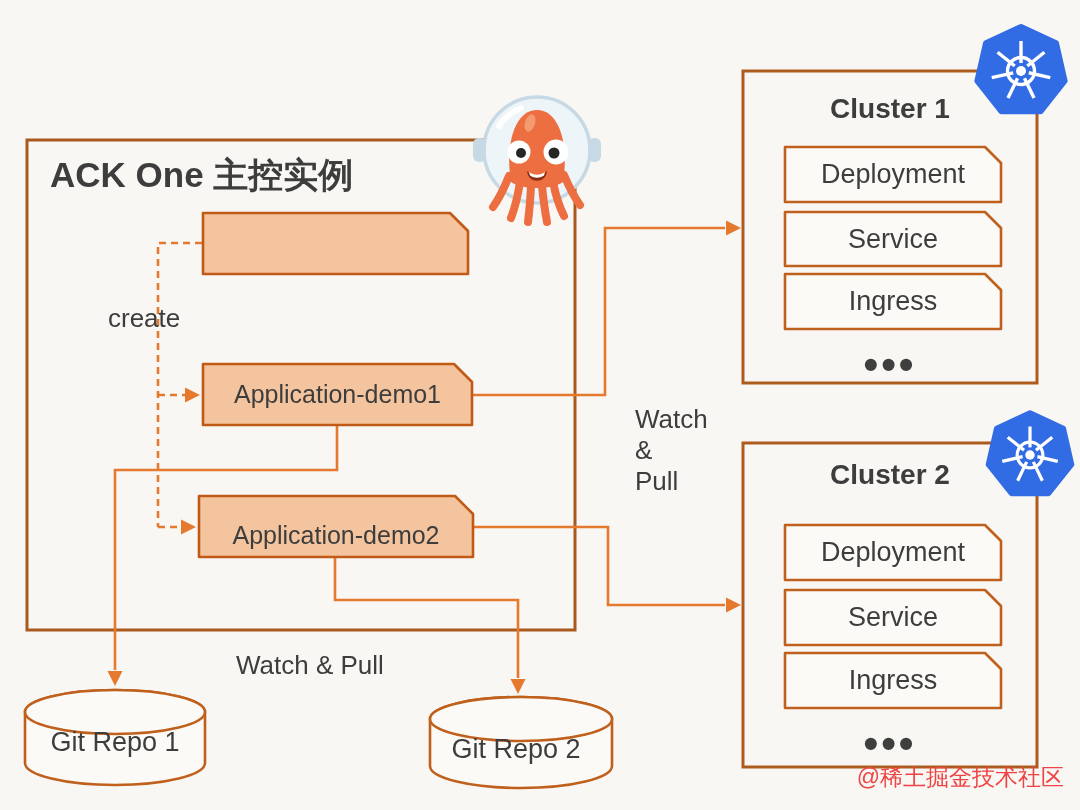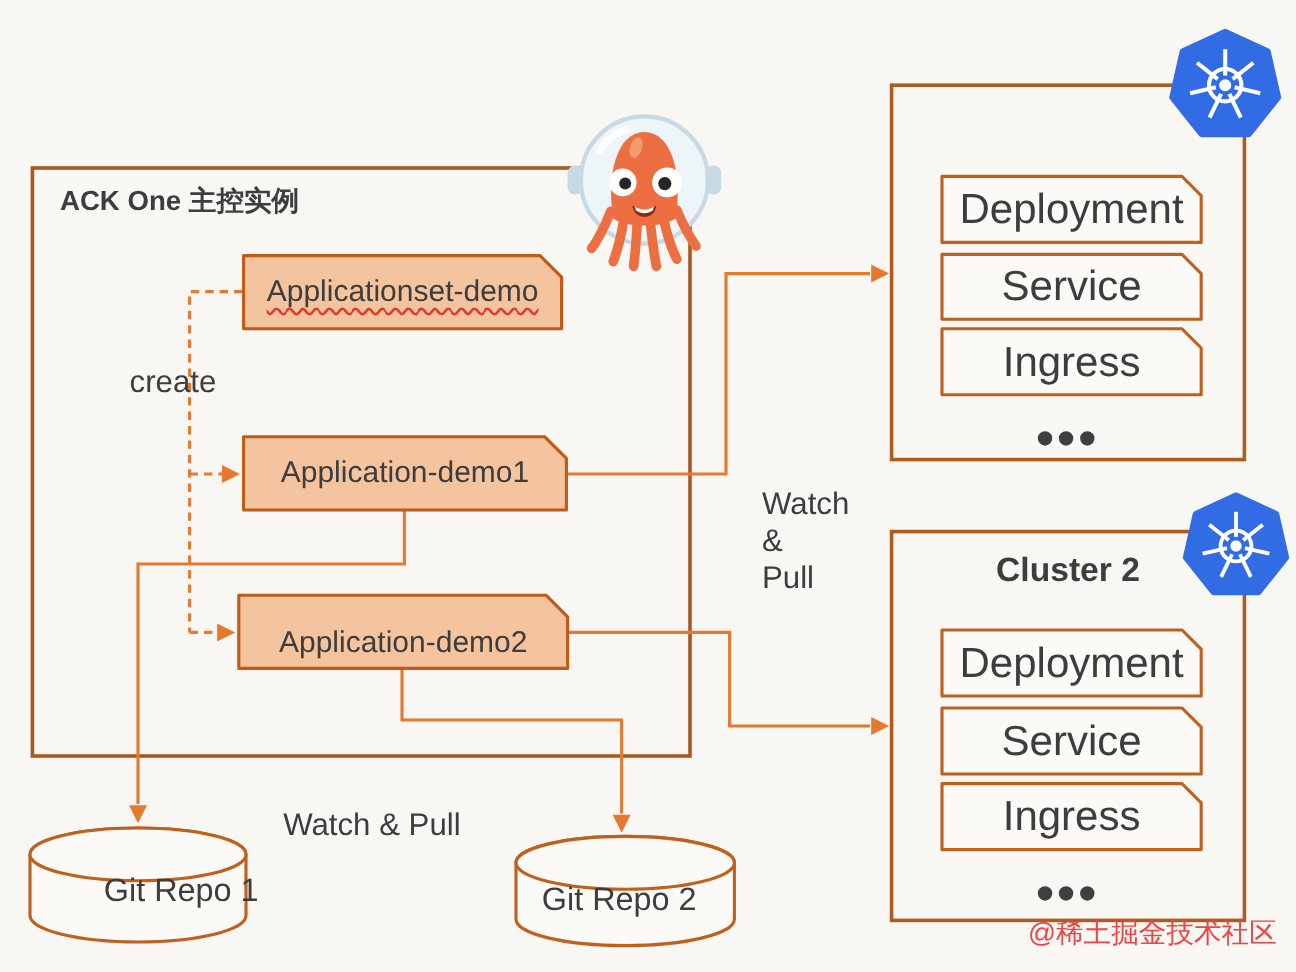--- a/index.html
+++ b/index.html
@@ -4,33 +4,33 @@
 <style>
   html,body { margin:0; padding:0; background:#f8f7f4; }
   #canvas {
     position:relative; width:1080px; height:810px; overflow:hidden;
     background:#f8f7f4; color:#3d3d3d;
     font-family:"Liberation Sans", sans-serif;
   }
   #diagram { position:absolute; left:0; top:0; }
   .abs { position:absolute; }
   .center { display:flex; align-items:center; justify-content:center; text-align:center; }
-  .ack-title { font-size:23px; font-weight:700; white-space:nowrap; }
+  .ack-title { font-size:35px; font-weight:700; white-space:nowrap; }
   .app-label { font-size:25px; white-space:nowrap; }
   .misspelled {
     text-decoration-line:underline;
     text-decoration-style:wavy;
     text-decoration-color:#e03a28;
     text-decoration-thickness:1.5px;
     text-underline-offset:5px;
   }
   .side-label { font-size:26px; white-space:nowrap; }
   .watch-sync div { font-size:26px; line-height:31px; }
   .cluster-title { font-size:28px; font-weight:700; }
-  .res-label { font-size:35px;border-radius:26px; }
+  .res-label { font-size:27px;border-radius:26px; }
   .repo-label { font-size:27px; white-space:nowrap; }
   .dots { font-size:42px; letter-spacing:3px; color:#3f3f3f; font-weight:700; }
   .watermark { font-size:23px; color:#ef4444; white-space:nowrap; }
 </style>
 </head>
 <body>
 
 <div id="canvas">
 
   <svg id="diagram" width="1080" height="810" viewBox="0 0 1080 810">
@@ -125,47 +125,45 @@
         <line x1="0" y1="-8" x2="0" y2="-30" transform="rotate(257.1)"></line>
         <line x1="0" y1="-8" x2="0" y2="-30" transform="rotate(308.6)"></line>
       </g>
       <circle r="13.5" fill="none" stroke="#ffffff" stroke-width="3.4"></circle>
       <circle r="5" fill="#ffffff"></circle>
     </g>
   </svg>
 
   <div class="abs ack-title" style="left:50px; top:152px;">ACK One 主控实例</div>
 
-  <div class="abs center" style="left:203px; top:213px; width:265px; height:61px;">
-    <span class="app-label misspelled">Applicationset-demo</span>
-  </div>
 
   <div class="abs center app-label" style="left:203px; top:364px; width:269px; height:61px;">Application-demo1</div>
 
   <div class="abs center app-label" style="left:199px; top:496px; width:274px; height:79px;">Application-demo2</div>
 
   <div class="abs side-label" style="left:76px; top:303px;margin-left:32px;">create</div>
 
   <div class="abs watch-sync" style="left:635px; top:404px;">
     <div>Watch</div>
     <div>&amp;</div>
     <div>Pull</div>
   </div>
 
-  <div class="abs side-label" style="left:236px; top:650px;margin-top:22px;">Watch &amp; Pull</div>
+  <div class="abs side-label" style="left:236px; top:650px;">Watch &amp; Pull</div>
 
+  <div class="abs center cluster-title" style="left:743px; top:89px; width:294px; height:40px;">Cluster 1</div>
   <div class="abs center res-label" style="left:785px; top:147px; width:216px; height:55px;">Deployment</div>
   <div class="abs center res-label" style="left:785px; top:212px; width:216px; height:54px;">Service</div>
   <div class="abs center res-label" style="left:785px; top:274px; width:216px; height:55px;">Ingress</div>
   <div class="abs center dots" style="left:743px; top:342px; width:294px; height:46px;">•••</div>
 
   <div class="abs center cluster-title" style="left:743px; top:455px; width:294px; height:40px;">Cluster 2</div>
   <div class="abs center res-label" style="left:785px; top:525px; width:216px; height:55px;">Deployment</div>
   <div class="abs center res-label" style="left:785px; top:590px; width:216px; height:55px;">Service</div>
   <div class="abs center res-label" style="left:785px; top:653px; width:216px; height:55px;">Ingress</div>
   <div class="abs center dots" style="left:743px; top:721px; width:294px; height:46px;">•••</div>
 
-  <div class="abs center repo-label" style="left:25px; top:700px; width:180px; height:85px;margin-left:36px;">Git Repo 1</div>
+  <div class="abs center repo-label" style="left:25px; top:700px; width:180px; height:85px;">Git Repo 1</div>
   <div class="abs center repo-label" style="left:430px; top:707px; width:172px; height:85px;">Git Repo 2</div>
 
   <div class="abs watermark" style="right:16px; top:762px;">@稀土掘金技术社区</div>
 
 </div>
 
 </body></html>

